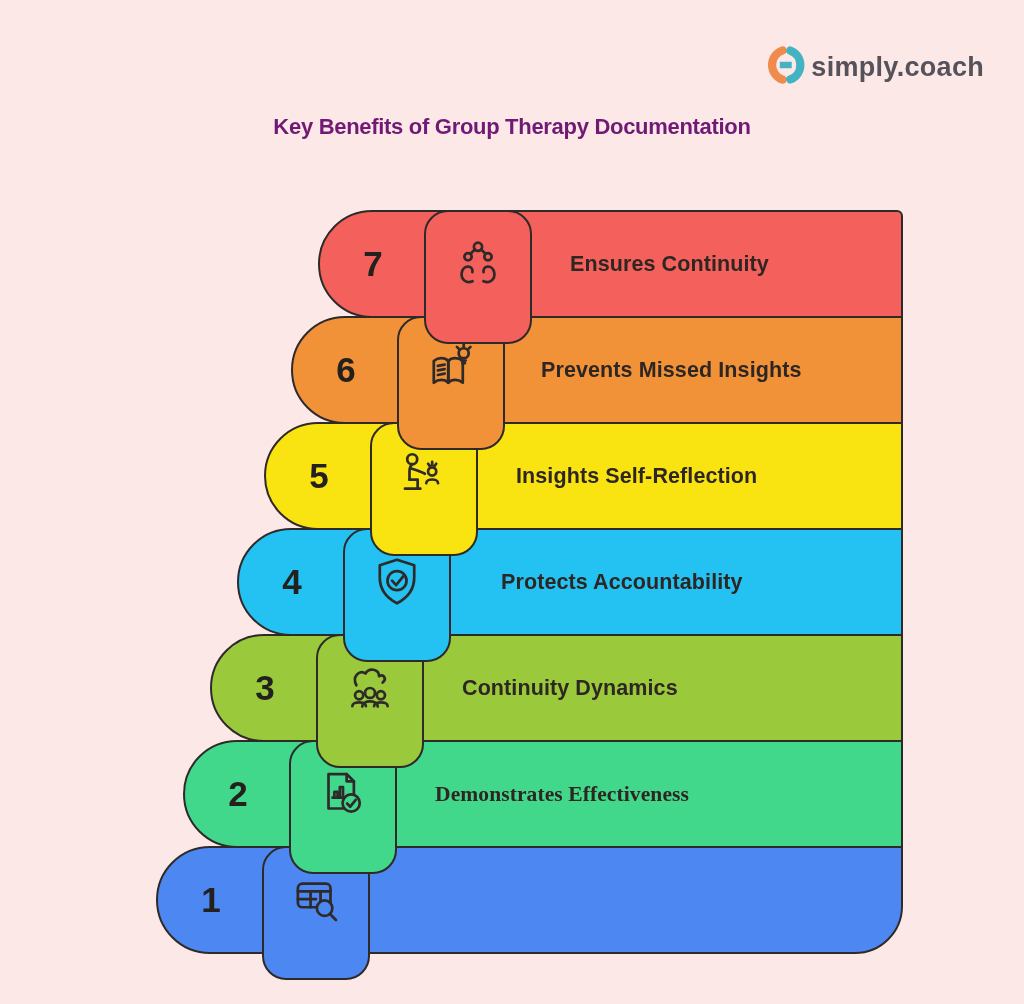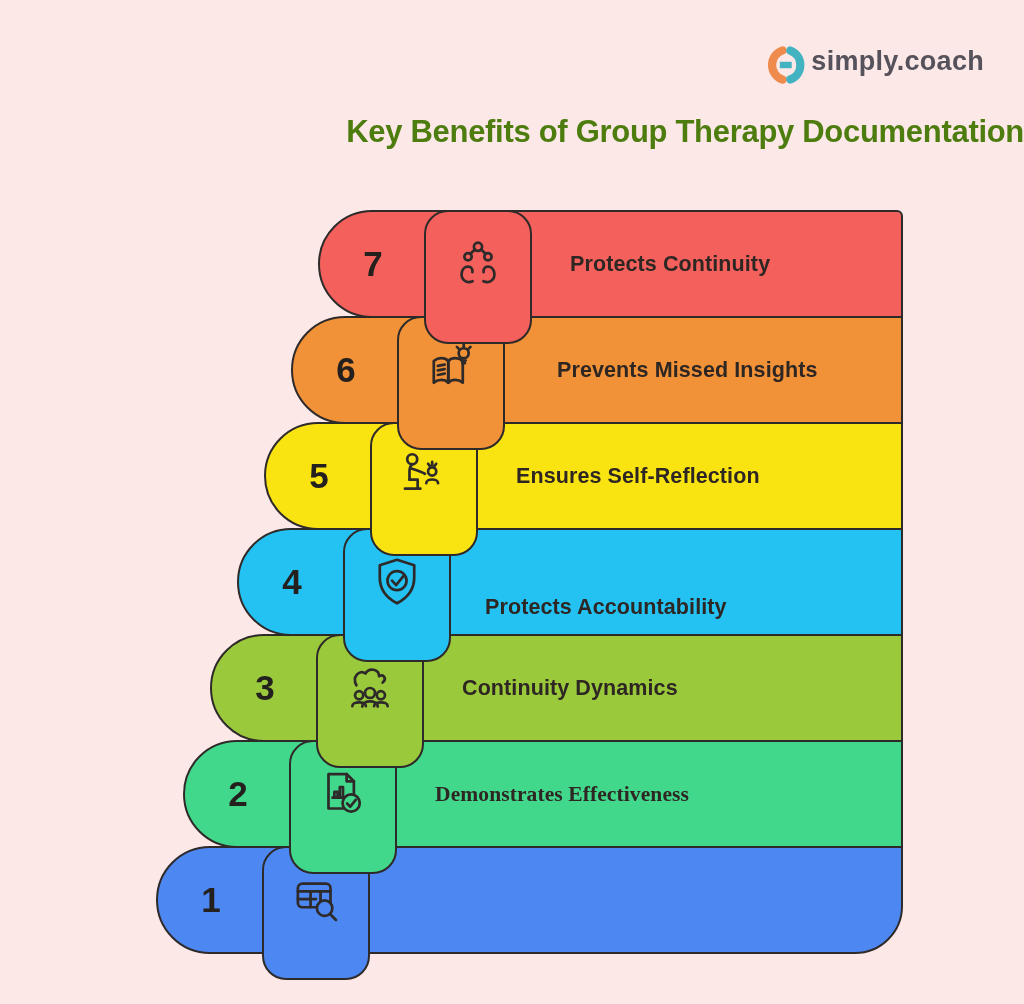--- a/index.html
+++ b/index.html
@@ -3,28 +3,28 @@
 <meta charset="utf-8">
 <style>
   html,body{margin:0;padding:0;}
   body{font-family:"Liberation Sans", sans-serif;}
   #page{
     position:relative;width:1024px;height:1004px;overflow:hidden;
     background:#fce8e6;
   }
   
   #brand{
-    position:absolute;top:46px;right:40px;display:flex;gap:6px;
+    position:absolute;top:46px;right:40px;display:flex;align-items:center;gap:6px;
   }
   #brand .brand-text{
     font-size:27px;font-weight:600;color:#56525c;letter-spacing:.3px;
   }
   #title{
-    position:absolute;top:114px;left:0;width:100%;text-align:right;
-    font-size:31px;font-weight:700;color:#4d7c0f;letter-spacing:-.3px;
+    position:absolute;top:114px;left:0;width:100%;text-align:center;
+    font-size:22px;font-weight:700;color:#701a75;letter-spacing:-.3px;
   }
   
   .pill{
     position:absolute;box-sizing:border-box;
     border:2.5px solid #2f2a2a;
   }
   .iconbox{
     position:absolute;box-sizing:border-box;
     border:2.5px solid #2f2a2a;border-radius:24px;
     display:flex;align-items:center;justify-content:center;
@@ -58,69 +58,69 @@
       </svg>
     </span>
     <span class="brand-text">simply.coach</span>
   </div>
 
   <div id="title">Key Benefits of Group Therapy Documentation</div>
 
   <div id="stack">
       <div class="pill" style="left: 318px; top: 210px; width: 585px; height: 108px; background: rgb(244, 97, 92); border-radius: 54px 6px 0px 54px; z-index: 100;">
         <div class="row-number" style="width: 106px;">7</div>
-        <div class="row-label" style="left: 250px;">Protects Continuity</div>
+        <div class="row-label" style="left: 250px;">Ensures Continuity</div>
       </div>
       <div class="iconbox" style="left: 424px; top: 210px; width: 108px; height: 134px; background: rgb(244, 97, 92); z-index: 105; padding-bottom: 26px; --rowbg: #f4615c;">
         <span>
           <svg width="58" height="58" viewBox="0 0 64 64" fill="none" stroke="#2f2a2a" stroke-width="3" stroke-linecap="round" stroke-linejoin="round">
             <circle cx="32" cy="13" r="4.5"></circle>
             <circle cx="21" cy="24" r="4"></circle>
             <circle cx="43" cy="24" r="4"></circle>
             <path d="M28.5 16 L24 20.5 M35.5 16 L40 20.5"></path>
             <path d="M26 51 C19 54 13 49 14 42 C14.7 37.6 17.6 34.6 21.5 35 C24.8 35.3 26.4 38 25.8 41"></path>
             <path d="M38 51 C45 54 51 49 50 42 C49.3 37.6 46.4 34.6 42.5 35 C39.2 35.3 37.6 38 38.2 41"></path>
           </svg>
         </span>
       </div>
       <div class="pill" style="left: 291px; top: 316px; width: 612px; height: 108px; background: rgb(241, 146, 56); border-radius: 54px 0px 0px 54px; z-index: 90;">
         <div class="row-number" style="width: 106px;">6</div>
-        <div class="row-label" style="left: 264px;">Prevents Missed Insights</div>
+        <div class="row-label" style="left: 248px;">Prevents Missed Insights</div>
       </div>
       <div class="iconbox" style="left: 397px; top: 316px; width: 108px; height: 134px; background: rgb(241, 146, 56); z-index: 95; padding-bottom: 26px; --rowbg: #f19238;">
         <span>
           <svg width="58" height="58" viewBox="0 0 64 64" fill="none" stroke="#2f2a2a" stroke-width="3" stroke-linecap="round" stroke-linejoin="round">
             <path d="M13 22 C18 18 25 18 29 22 L29 46 C25 42 18 42 13 46 Z"></path>
             <path d="M29 22 C33 18 40 18 45 22 L45 46 C40 42 33 42 29 46 Z"></path>
             <path d="M17.5 27.5 L25 26 M17.5 32.5 L25 31 M17.5 37.5 L25 36"></path>
             <circle cx="46" cy="13.5" r="5.5" class="fillbg"></circle>
             <path d="M43.8 21.5 L48.2 21.5 M44.6 24.5 L47.4 24.5 M38.5 6.5 L41 9 M53.5 6.5 L51 9 M46 3.5 L46 6.5"></path>
           </svg>
         </span>
       </div>
       <div class="pill" style="left: 264px; top: 422px; width: 639px; height: 108px; background: rgb(249, 228, 18); border-radius: 54px 0px 0px 54px; z-index: 80;">
         <div class="row-number" style="width: 106px;">5</div>
-        <div class="row-label" style="left: 250px;">Ensures Self-Reflection</div>
+        <div class="row-label" style="left: 250px;">Insights Self-Reflection</div>
       </div>
       <div class="iconbox" style="left: 370px; top: 422px; width: 108px; height: 134px; background: rgb(249, 228, 18); z-index: 85; padding-bottom: 26px; --rowbg: #f9e412;">
         <span>
           <svg width="58" height="58" viewBox="0 0 64 64" fill="none" stroke="#2f2a2a" stroke-width="3" stroke-linecap="round" stroke-linejoin="round">
             <circle cx="19" cy="13.5" r="5.5"></circle>
             <path d="M19 19.5 C16.5 21 16 24 16 27 L16 36"></path>
             <path d="M17 23.5 C23 25.5 28 27 33 29.5"></path>
             <path d="M16 36 L25 36 L25 46 M11 46 L28 46"></path>
             <circle cx="41" cy="27" r="4.5"></circle>
             <path d="M34.5 40 C34.5 34.5 47.5 34.5 47.5 40"></path>
             <path d="M36.5 18.5 L38.5 21 M45.5 18.5 L43.5 21 M41 16.5 L41 19.5"></path>
           </svg>
         </span>
       </div>
       <div class="pill" style="left: 237px; top: 528px; width: 666px; height: 108px; background: rgb(36, 194, 242); border-radius: 54px 0px 0px 54px; z-index: 70;">
         <div class="row-number" style="width: 106px;">4</div>
-        <div class="row-label" style="left: 246px; margin-top: 25px;">Protects Accountability</div>
+        <div class="row-label" style="left: 262px;">Protects Accountability</div>
       </div>
       <div class="iconbox" style="left: 343px; top: 528px; width: 108px; height: 134px; background: rgb(36, 194, 242); z-index: 75; padding-bottom: 26px; --rowbg: #24c2f2;">
         <span>
           <svg width="58" height="58" viewBox="0 0 64 64" fill="none" stroke="#2f2a2a" stroke-width="3" stroke-linecap="round" stroke-linejoin="round">
             <path d="M32 7.5 L51 13.5 L51 27 C51 41 43.5 49.5 32 55.5 C20.5 49.5 13 41 13 27 L13 13.5 Z"></path>
             <circle cx="32" cy="30.5" r="10.5"></circle>
             <path d="M26.5 30.5 L31 35.5 L39.5 25"></path>
           </svg>
         </span>
       </div>

